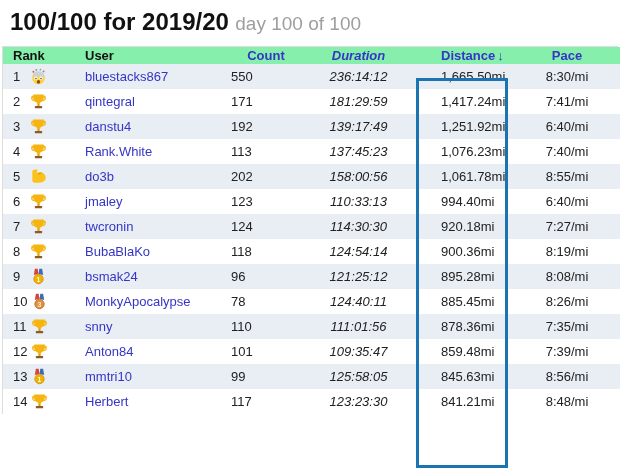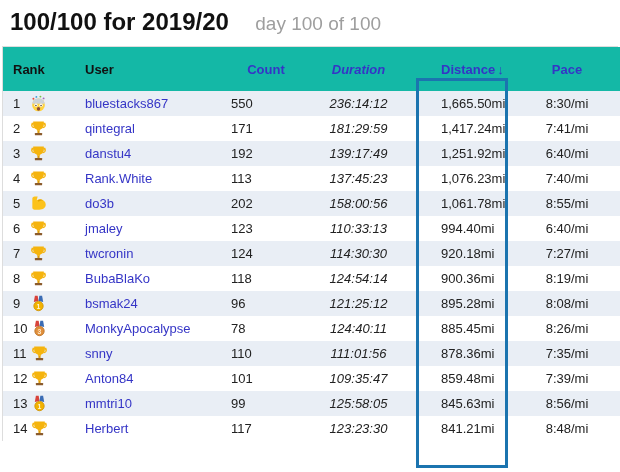--- a/index.html
+++ b/index.html
@@ -1,27 +1,27 @@
 <!DOCTYPE html>
 <html><head>
 <meta charset="utf-8">
 <style>
   * { margin:0; padding:0; box-sizing:border-box; }
   html,body { width:620px; height:472px; overflow:hidden; background:#fff;
     font-family:"Liberation Sans","DejaVu Sans",sans-serif; color:#212121; }
 
   .page-header { padding:8px 10px 6px 10px; }
   .page-title  { display:inline; font-size:24px; font-weight:700; color:#111; }
-  .page-subtitle { display:inline; font-size:19px; font-weight:400; color:#9e9e9e; margin-left:22px; }
+  .page-subtitle { display:inline; font-size:19px; font-weight:400; color:#9e9e9e; margin-left:2px; }
 
   .panel { margin:4px 2px 0 2px; border:1px solid #ddd; border-bottom:none; background:#fff; }
   .challenge-desc { background:#f7f7f7; padding:18px 18px; font-size:14px; color:#333; }
 
   table { width:100%; border-collapse:collapse; table-layout:fixed; font-size:13px; }
-  thead th { height:44px; background:#14b8a6; font-weight:700; vertical-align:middle; }
+  thead th { height:17px; background:#86efac; font-weight:700; vertical-align:middle; }
   tbody td { height:25px; vertical-align:middle; }
   tbody tr:nth-child(odd) { background:#e9eef5; }
   tbody tr:nth-child(even){ background:#ffffff; }
 
   .col-rank     { text-align:left; padding-left:10px; }
   .col-user     { text-align:left; padding-left:4px;margin-left:48px; }
   .col-count    { }
   .col-duration { text-align:center;font-style:italic; }
   .col-distance { text-align:left; padding-left:25px; }
   .col-pace     { text-align:center; }

